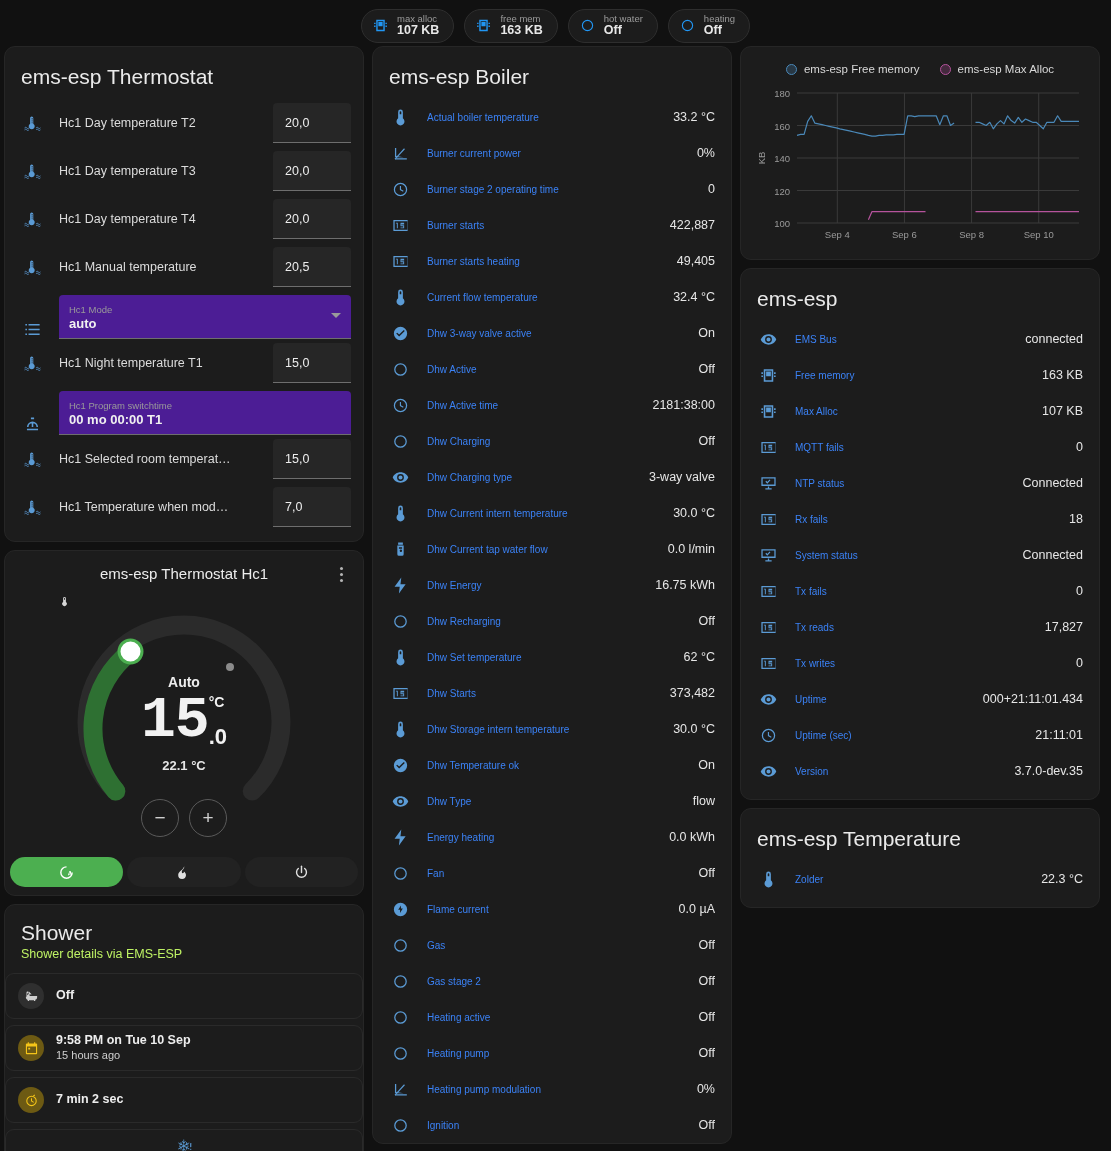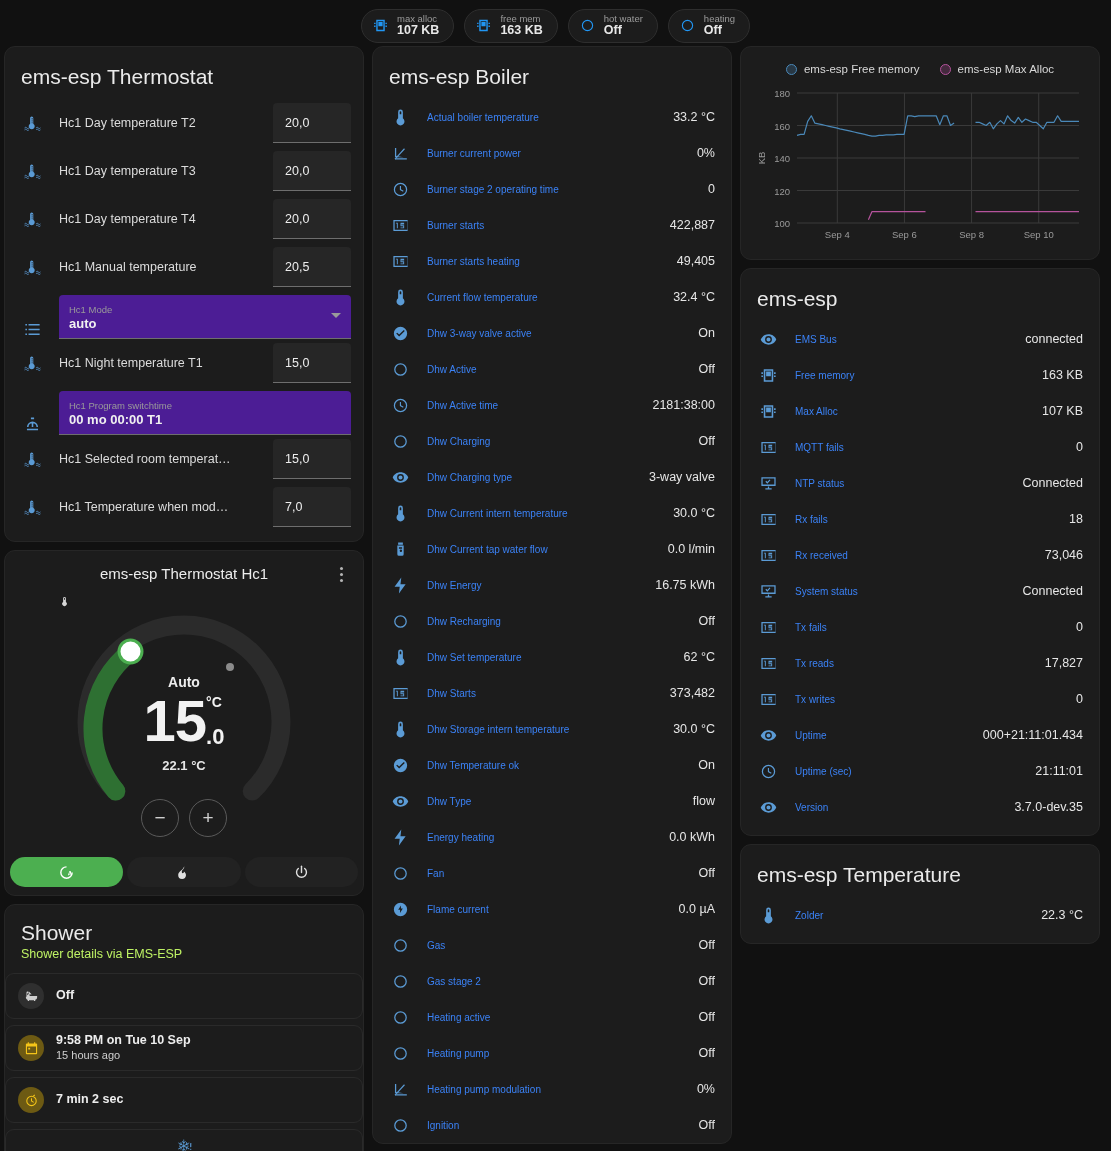--- a/index.html
+++ b/index.html
@@ -88,21 +88,21 @@
            justify-content: center; gap: 3px; }
   .kebab i { width: 3px; height: 3px; border-radius: 50%; background: #b4b4b4; display: block; }
   .dial-wrap { position: relative; width: 250px; height: 250px; margin: 8px auto 0; }
   .dial-wrap svg { position: absolute; inset: 0; width: 250px; height: 250px; }
   .dial-center {
     position: absolute; inset: 0; display: flex; flex-direction: column;
     align-items: center; justify-content: center; padding-top: 6px;
   }
   .d-mode { font-size: 14px; color: #ededed; font-weight: bold; }
   .d-temp { display: flex; align-items: flex-start; line-height: 1; margin-top: 2px; }
-  .d-int { font-size: 58px; font-weight: bold; color: #f2f2f2; letter-spacing: -1px; }
+  .d-int { font-size: 58px; font-weight: bold; color: #f2f2f2; letter-spacing: -1px; font-family: Liberation Mono, monospace; }
   .d-sup { display: flex; flex-direction: column; justify-content: space-between;
            height: 56px; padding-top: 3px; }
   .d-unit { font-size: 14px; font-weight: bold; color: #f2f2f2; }
   .d-dec { font-size: 22px; font-weight: bold; color: #f2f2f2; }
   .d-cur { display: flex; align-items: center; gap: 5px; margin-top: 8px;
            font-size: 13px; font-weight: bold; color: #e6e6e6; }
   .d-cur svg { width: 11px; height: 13px; display: block; }
   .steppers { display: flex; justify-content: center; gap: 10px; margin-top: -46px;
               position: relative; z-index: 3; padding-bottom: 14px; }
   .stepbtn { width: 38px; height: 38px; border-radius: 50%; border: 1px solid #5a5a5a;
@@ -784,68 +784,57 @@
                   <path d="M7.4 8.4h1.2v7.2H7.4V8.4m-1.2 0h1.2v1.2H6.2V8.4z"></path>
                   <path d="M12 8.4h4.6v2.3H13v1.1h3.6v3.8H12v-1.2h3.4v-1.4H12V8.4z"></path>
                 </svg>
               </span>
               <span class="ename">Rx fails</span>
               <span class="eval">18</span>
             </div>
             <div class="erow">
               <span class="eico">
                 <svg viewBox="0 0 24 24" fill="currentColor">
+                  <path d="M3 4h18v11H3V4m1.6 1.6v7.8h14.8V5.6H4.6M8 18h8v1.5H8V18m3.2-2.2h1.6V18h-1.6v-2.2z"></path>
+                  <path d="M8.6 9.2l1.9 1.9 3.4-3.6" fill="none" stroke="currentColor" stroke-width="1.5"></path>
+                </svg>
+              </span>
+              <span class="ename">System status</span>
+              <span class="eval">Connected</span>
+            </div>
+            <div class="erow">
+              <span class="eico">
+                <svg viewBox="0 0 24 24" fill="currentColor">
                   <path d="M3 5h18v14H3V5m1.6 1.6v10.8h16.8V6.6H4.6z"></path>
                   <path d="M7.4 8.4h1.2v7.2H7.4V8.4m-1.2 0h1.2v1.2H6.2V8.4z"></path>
                   <path d="M12 8.4h4.6v2.3H13v1.1h3.6v3.8H12v-1.2h3.4v-1.4H12V8.4z"></path>
                 </svg>
               </span>
-              <span class="ename">Rx received</span>
-              <span class="eval">73,046</span>
-            </div>
-            <div class="erow">
-              <span class="eico">
-                <svg viewBox="0 0 24 24" fill="currentColor">
-                  <path d="M3 4h18v11H3V4m1.6 1.6v7.8h14.8V5.6H4.6M8 18h8v1.5H8V18m3.2-2.2h1.6V18h-1.6v-2.2z"></path>
-                  <path d="M8.6 9.2l1.9 1.9 3.4-3.6" fill="none" stroke="currentColor" stroke-width="1.5"></path>
-                </svg>
-              </span>
-              <span class="ename">System status</span>
-              <span class="eval">Connected</span>
+              <span class="ename">Tx fails</span>
+              <span class="eval">0</span>
             </div>
             <div class="erow">
               <span class="eico">
                 <svg viewBox="0 0 24 24" fill="currentColor">
                   <path d="M3 5h18v14H3V5m1.6 1.6v10.8h16.8V6.6H4.6z"></path>
                   <path d="M7.4 8.4h1.2v7.2H7.4V8.4m-1.2 0h1.2v1.2H6.2V8.4z"></path>
                   <path d="M12 8.4h4.6v2.3H13v1.1h3.6v3.8H12v-1.2h3.4v-1.4H12V8.4z"></path>
                 </svg>
               </span>
-              <span class="ename">Tx fails</span>
-              <span class="eval">0</span>
+              <span class="ename">Tx reads</span>
+              <span class="eval">17,827</span>
             </div>
             <div class="erow">
               <span class="eico">
                 <svg viewBox="0 0 24 24" fill="currentColor">
                   <path d="M3 5h18v14H3V5m1.6 1.6v10.8h16.8V6.6H4.6z"></path>
                   <path d="M7.4 8.4h1.2v7.2H7.4V8.4m-1.2 0h1.2v1.2H6.2V8.4z"></path>
                   <path d="M12 8.4h4.6v2.3H13v1.1h3.6v3.8H12v-1.2h3.4v-1.4H12V8.4z"></path>
                 </svg>
               </span>
-              <span class="ename">Tx reads</span>
-              <span class="eval">17,827</span>
-            </div>
-            <div class="erow">
-              <span class="eico">
-                <svg viewBox="0 0 24 24" fill="currentColor">
-                  <path d="M3 5h18v14H3V5m1.6 1.6v10.8h16.8V6.6H4.6z"></path>
-                  <path d="M7.4 8.4h1.2v7.2H7.4V8.4m-1.2 0h1.2v1.2H6.2V8.4z"></path>
-                  <path d="M12 8.4h4.6v2.3H13v1.1h3.6v3.8H12v-1.2h3.4v-1.4H12V8.4z"></path>
-                </svg>
-              </span>
               <span class="ename">Tx writes</span>
               <span class="eval">0</span>
             </div>
             <div class="erow">
               <span class="eico">
                 <svg viewBox="0 0 24 24" fill="currentColor">
                   <path d="M12 5.5C7.5 5.5 3.7 8.3 2.2 12c1.5 3.7 5.3 6.5 9.8 6.5s8.3-2.8 9.8-6.5C20.3 8.3 16.5 5.5 12 5.5m0 10.8A4.3 4.3 0 1 1 12 7.7a4.3 4.3 0 0 1 0 8.6m0-6.9a2.6 2.6 0 1 0 0 5.2 2.6 2.6 0 0 0 0-5.2z"></path>
                 </svg>
               </span>
               <span class="ename">Uptime</span>

